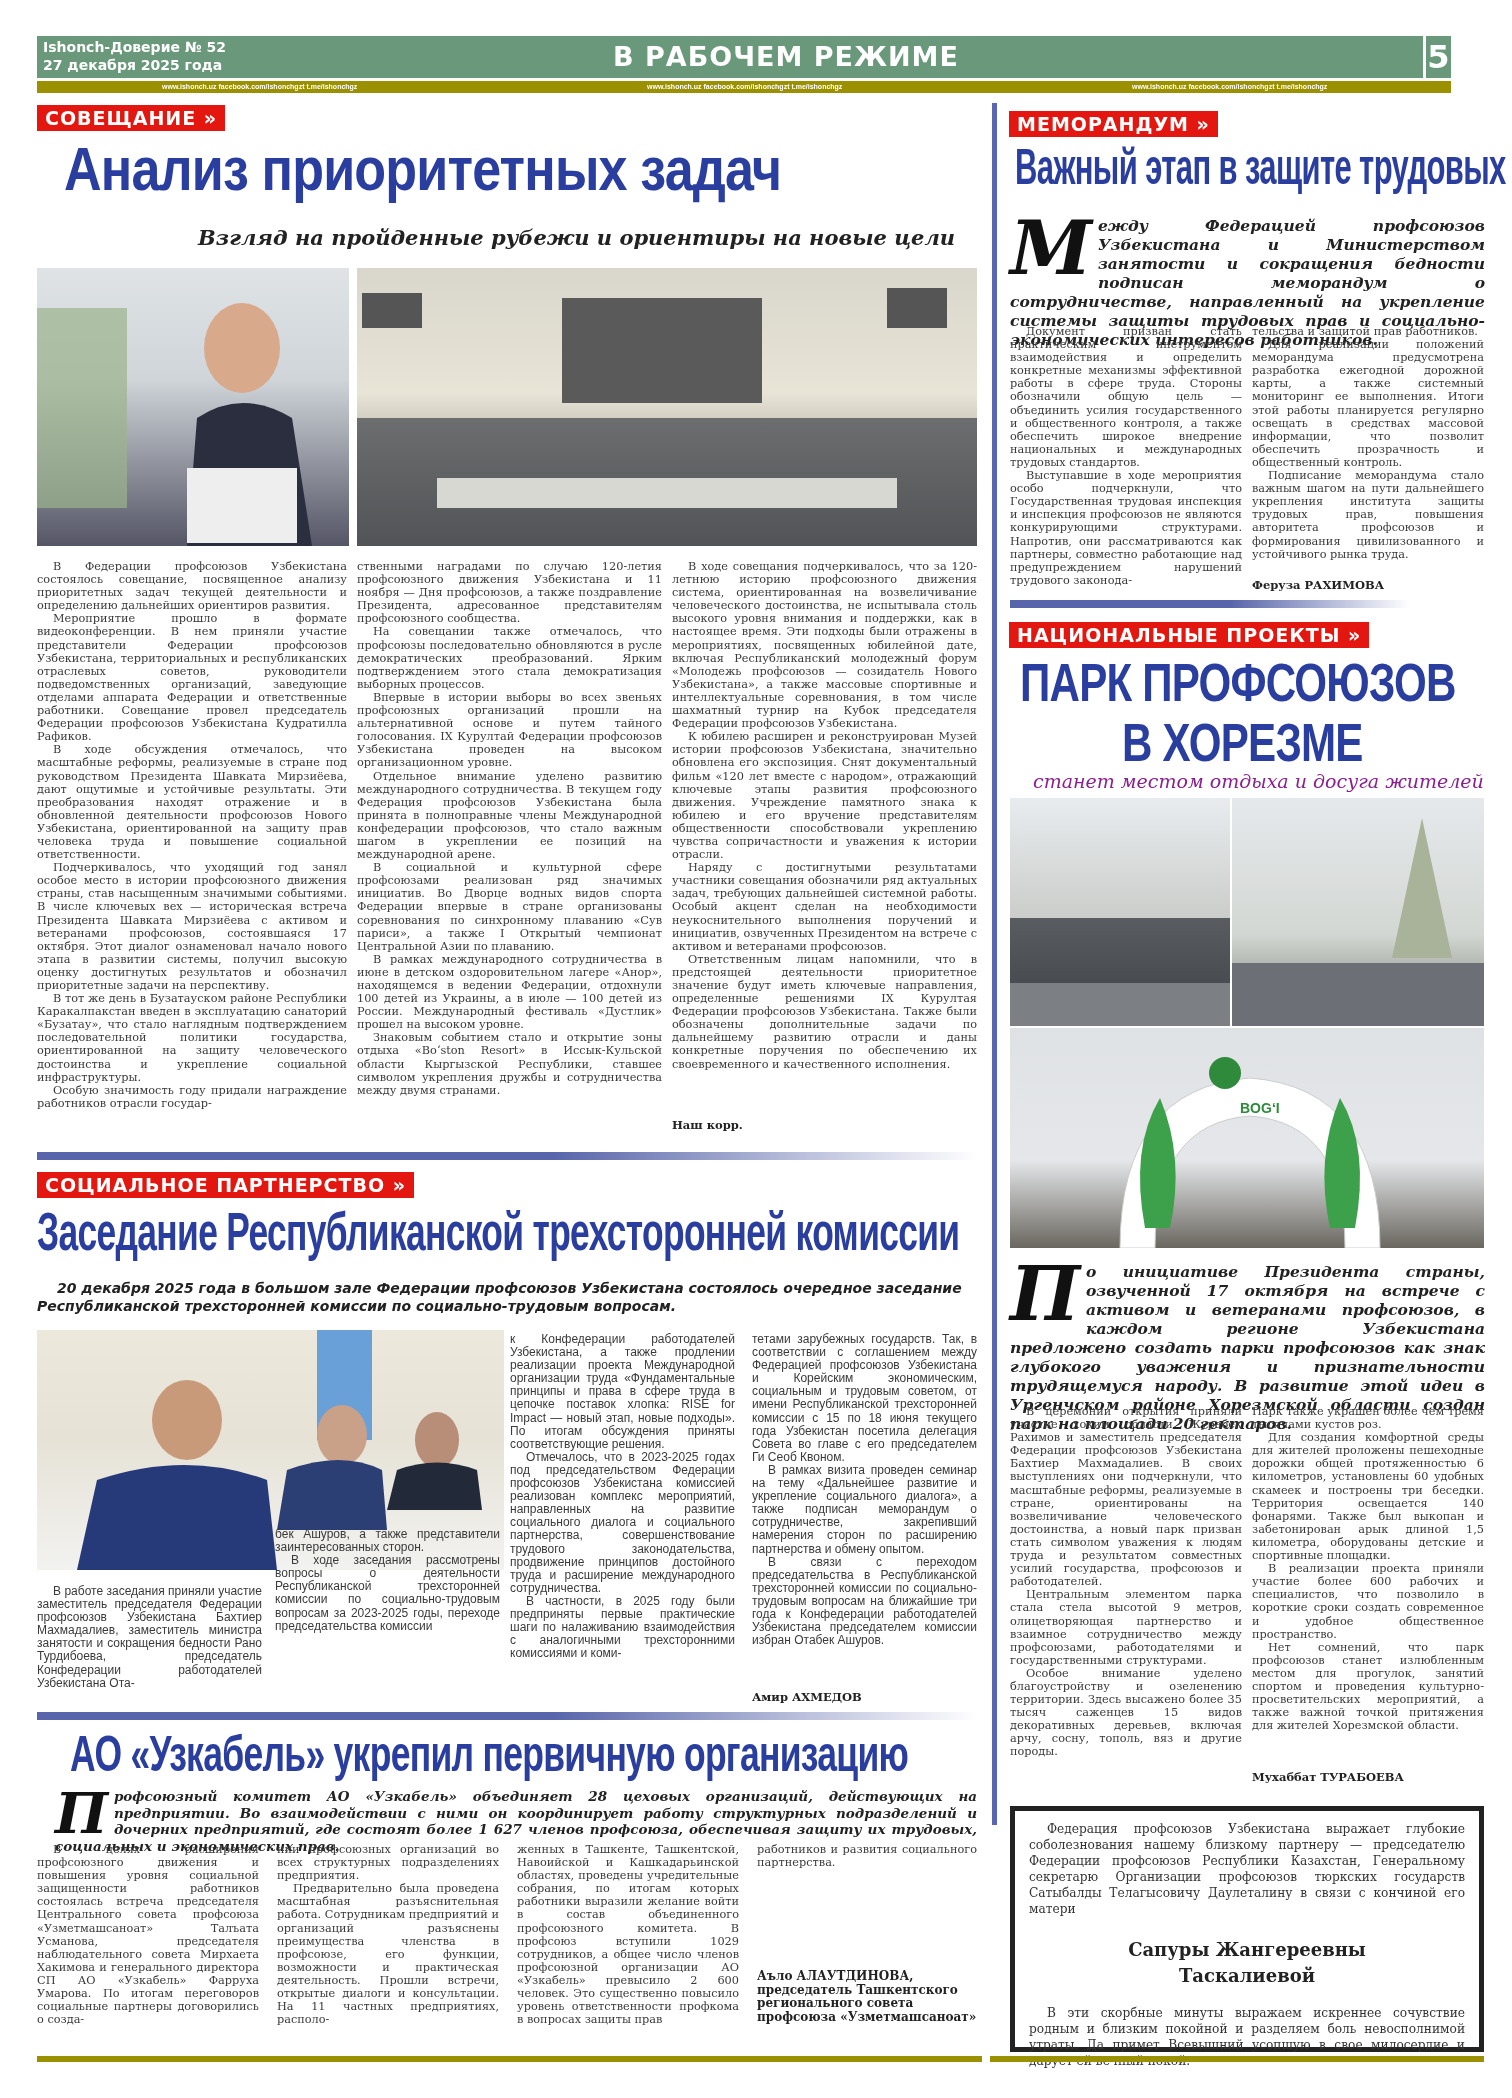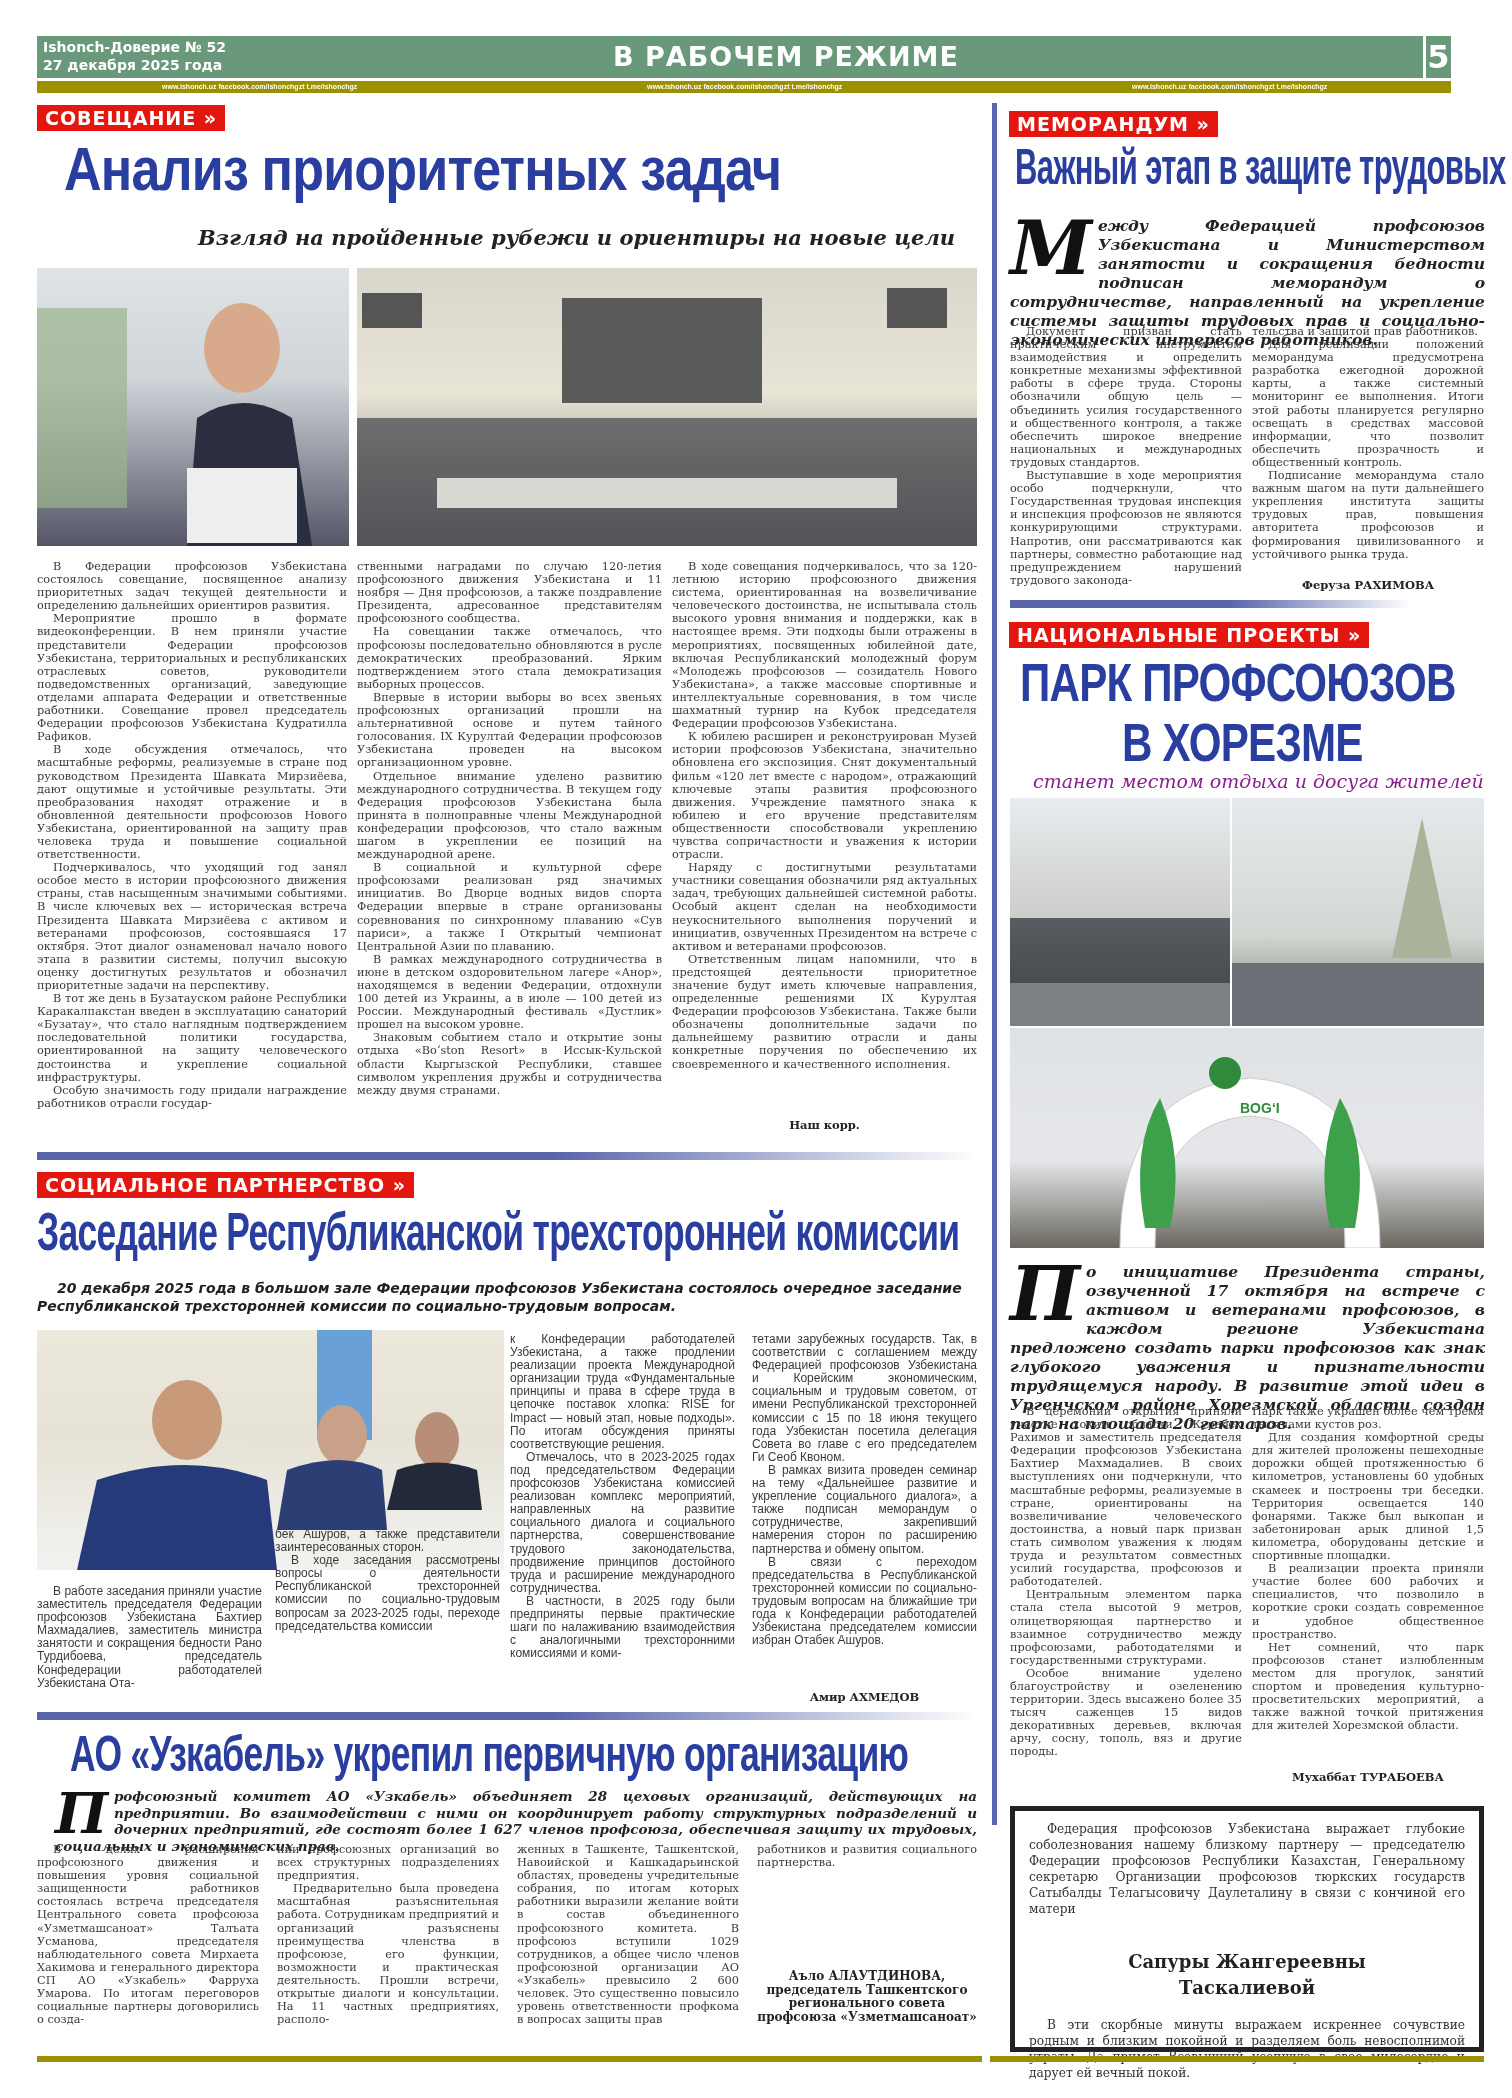--- a/index.html
+++ b/index.html
@@ -10,21 +10,21 @@
 .mh-title{left:576px;top:6px;font:bold 27px/30px "DejaVu Sans",sans-serif;letter-spacing:1px}
 .mh-page{right:0;top:0;width:28px;height:42px;border-left:3px solid #fff;font:bold 32px/42px "DejaVu Sans",sans-serif;text-align:center}
 .urlbar{left:37px;top:81px;width:1414px;height:12px;background:#9a9000;color:#fff;font:bold 7px/12px "Liberation Sans",sans-serif}
 .urlbar span{position:absolute;top:0}
 .rubric{background:#e3170f;color:#fff;font:bold 19px/26px "DejaVu Sans",sans-serif;padding:0 8px;height:26px;letter-spacing:1px;white-space:nowrap}
 .headline{color:#2a3ea0;font-family:"Liberation Sans",sans-serif;font-weight:bold;transform-origin:0 0;white-space:nowrap;letter-spacing:-1px}
 .sub-it{font-style:italic;font-weight:bold;color:#222}
 .col{font:11.3px/13.1px "DejaVu Serif",serif;text-align:justify;color:#3a3a3a;hyphens:auto}
 .col p{text-indent:16px}
 .col.sans{font-family:"Liberation Sans",sans-serif;font-size:12px;line-height:13.1px}
-.sig{font:bold 11.5px/14px "DejaVu Serif",serif;text-align:center;color:#222}
+.sig{font:bold 11.5px/14px "DejaVu Serif",serif;text-align:left;color:#222}
 .photo{overflow:hidden}
 .vbar{background:#5b66b0}
 .grad{height:8px;background:linear-gradient(90deg,#5865aa 0%,#5865aa 55%,rgba(88,101,170,0) 100%)}
 .olive{height:6px;background:#9a9000}
 .lead{font:italic bold 15.5px/19px "DejaVu Serif",serif;color:#222;text-align:justify}
 .dropcap{float:left;font:bold 74px/60px "DejaVu Serif",serif;color:#111;margin:2px 6px 0 0;font-style:italic}
 .box{border:5px solid #222;padding:10px 14px;font:12.2px/16px "DejaVu Serif",serif;text-align:justify;color:#333}
 </style>
 </head>
 <body>
@@ -148,21 +148,21 @@
 <div class="abs col" style="left:1252px;top:1405px;width:232px">
   <p style="text-indent:0">Парк также украшен более чем тремя тысячами кустов роз.</p>
   <p>Для создания комфортной среды для жителей проложены пешеходные дорожки общей протяженностью 6 километров, установлены 60 удобных скамеек и построены три беседки. Территория освещается 140 фонарями. Также был выкопан и забетонирован арык длиной 1,5 километра, оборудованы детские и спортивные площадки.</p>
   <p>В реализации проекта приняли участие более 600 рабочих и специалистов, что позволило в короткие сроки создать современное и удобное общественное пространство.</p>
   <p>Нет сомнений, что парк профсоюзов станет излюбленным местом для прогулок, занятий спортом и проведения культурно-просветительских мероприятий, а также важной точкой притяжения для жителей Хорезмской области.</p>
 </div>
 <div class="abs sig" style="left:1252px;top:1770px;width:232px">Мухаббат ТУРАБОЕВА</div>
 
 <div class="abs box" style="left:1010px;top:1806px;width:474px;height:246px">
   <p style="text-indent:18px">Федерация профсоюзов Узбекистана выражает глубокие соболезнования нашему близкому партнеру — председателю Федерации профсоюзов Республики Казахстан, Генеральному секретарю Организации профсоюзов тюркских государств Сатыбалды Телагысовичу Даулеталину в связи с кончиной его матери</p>
-  <div style="text-align:center;font:bold 18px/26px 'DejaVu Serif',serif;color:#222;margin-top:32px">
+  <div style="text-align:center;font:bold 18px/26px 'DejaVu Serif',serif;color:#222;margin-top:20px">
     <div>Сапуры Жангереевны</div>
     <div>Таскалиевой</div>
   </div>
   <p style="text-indent:18px;margin-top:16px">В эти скорбные минуты выражаем искреннее сочувствие родным и близким покойной и разделяем боль невосполнимой утраты. Да примет Всевышний усопшую в свое милосердие и дарует ей вечный покой.</p>
 </div>
 <div class="abs olive" style="left:990px;top:2056px;width:494px"></div>
 
 <div class="abs rubric" style="left:37px;top:1172px">СОЦИАЛЬНОЕ ПАРТНЕРСТВО »</div>
 <div class="abs headline" style="left:37px;top:1202px;font-size:54px;line-height:58px;transform:scaleX(0.655)">Заседание Республиканской трехсторонней комиссии</div>
 <div class="abs sub-it" style="left:37px;top:1279px;width:940px;font:italic bold 14px/18px 'DejaVu Sans',sans-serif;text-indent:20px">20 декабря 2025 года в большом зале Федерации профсоюзов Узбекистана состоялось очередное заседание Республиканской трехсторонней комиссии по социально-трудовым вопросам.</div>

